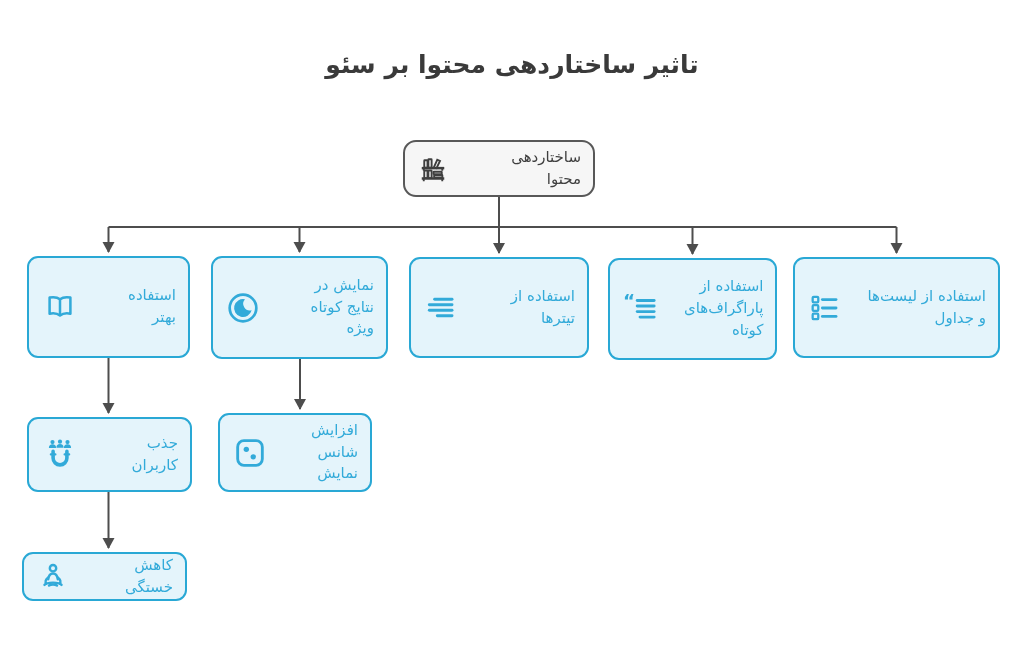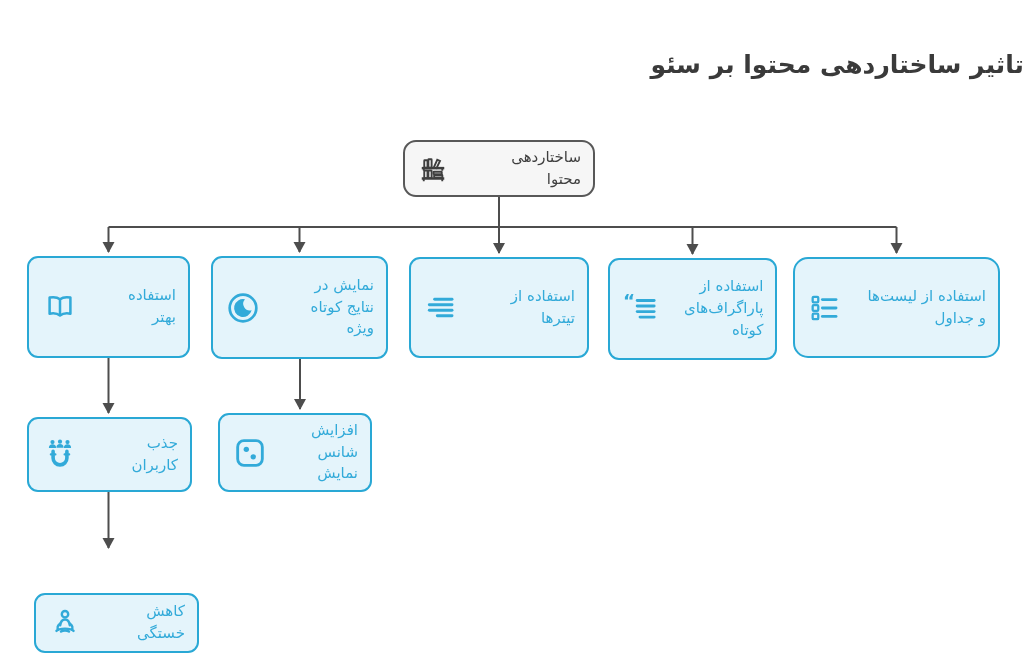--- a/index.html
+++ b/index.html
@@ -1,45 +1,45 @@
 <!DOCTYPE html>
 <html lang="fa" style="--node_border: #29a8d5; --node_fill: #e4f4fb; --node_text: #32aad9; --root_border: #585858; --root_fill: #f6f6f6; --root_text: #3f3f3f; --connector: #4d4d4d;"><head>
 <meta charset="utf-8">
 <style>
   html,body{margin:0;padding:0;background:#ffffff;}
   #canvas{
     position:relative;width:1024px;height:661px;background:#ffffff;overflow:hidden;
     font-family:"DejaVu Sans",sans-serif;
   }
   #title{
-    position:absolute;top:50px;left:0;width:100%;
+    position:absolute;top:50px;left:0;width:100%;text-align:center;
     font-size:25px;font-weight:bold;color:#3a3a3a;direction:rtl;
   }
   #connectors{position:absolute;top:0;left:0;pointer-events:none;}
   .node{
     position:absolute;box-sizing:border-box;display:flex;align-items:center;
     gap:27px;padding:6px 12px 6px 13px;border-radius:11px;
     border:2px solid var(--node_border);background:var(--node_fill);color:var(--node_text);
   }
   .node .label{flex:1;text-align:right;font-size:15px;line-height:1.45;}
   .node .icon{display:flex;align-items:center;justify-content:center;flex:0 0 auto;}
   .node.gray{
     border-color:var(--root_border);background:var(--root_fill);color:var(--root_text);
     border-radius:13px;
   }
   
   .n-root       {left:403px;top:140px;width:192px;height:57px;}
   .n-readability{left:27px; top:256px;width:163px;height:102px;}
   .n-serp       {left:211px;top:256px;width:177px;height:103px;}
   .n-headings   {left:409px;top:257px;width:180px;height:101px;}
   .n-paragraphs {left:608px;top:258px;width:169px;height:102px;}
-  .n-lists      {left:793px;top:257px;width:207px;height:101px;border-radius:15px;}
+  .n-lists      {left:793px;top:257px;width:207px;height:101px;}
   .n-attract    {left:27px; top:417px;width:165px;height:75px;}
   .n-chance     {left:218px;top:413px;width:154px;height:79px;}
-  .n-fatigue    {left:34px; top:552px;width:165px;height:60px;margin-top:41px;}
+  .n-fatigue    {left:22px; top:552px;width:165px;height:49px;}
   svg.ic{display:block;}
 </style>
 </head>
 <body>
 
 <div id="canvas">
 
   <div id="title">تاثیر ساختاردهی محتوا بر سئو</div>
 
   <svg id="connectors" width="1024" height="661" viewBox="0 0 1024 661">

